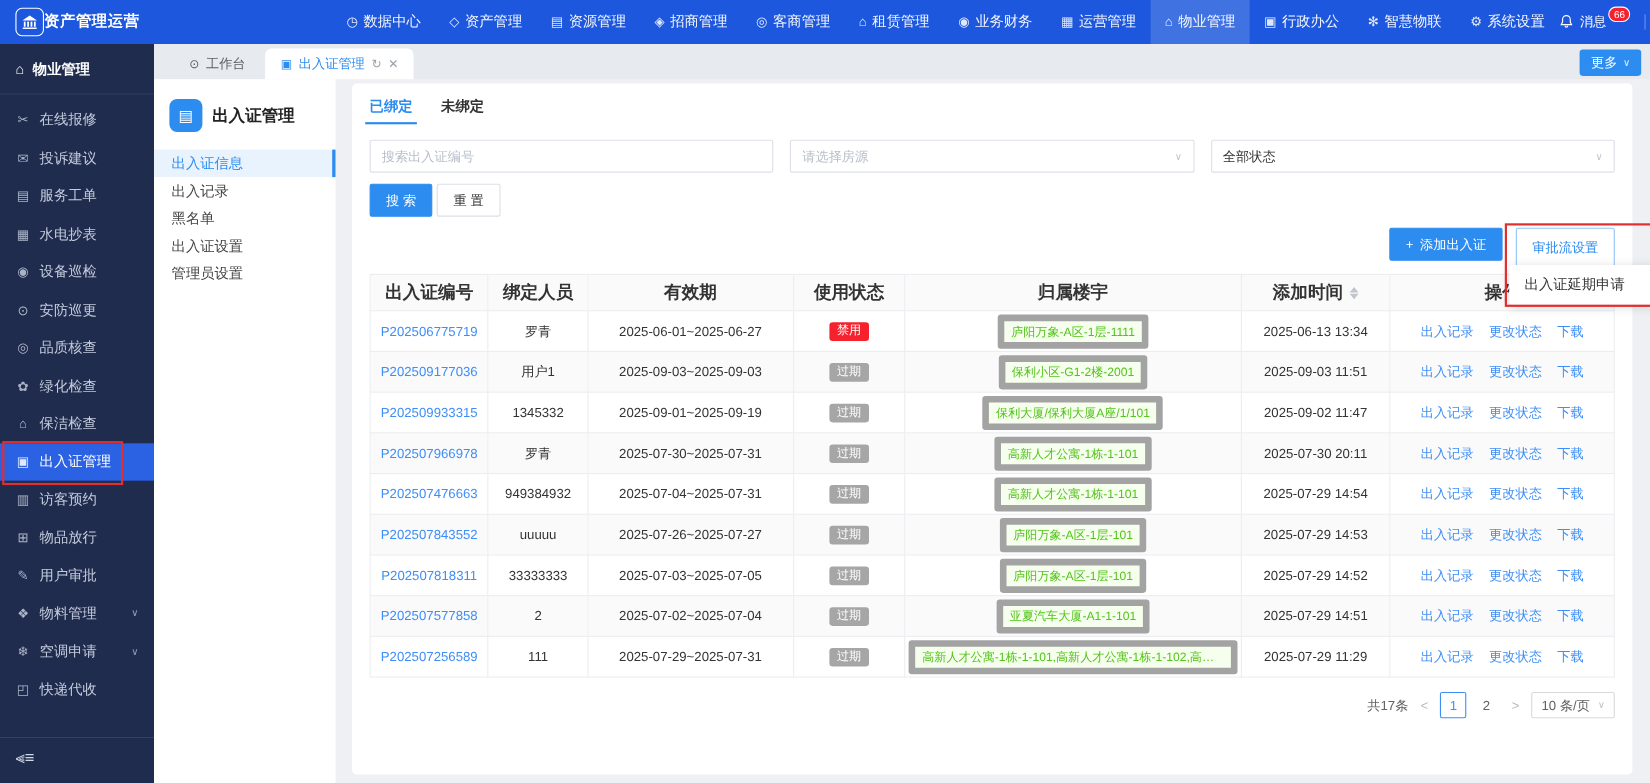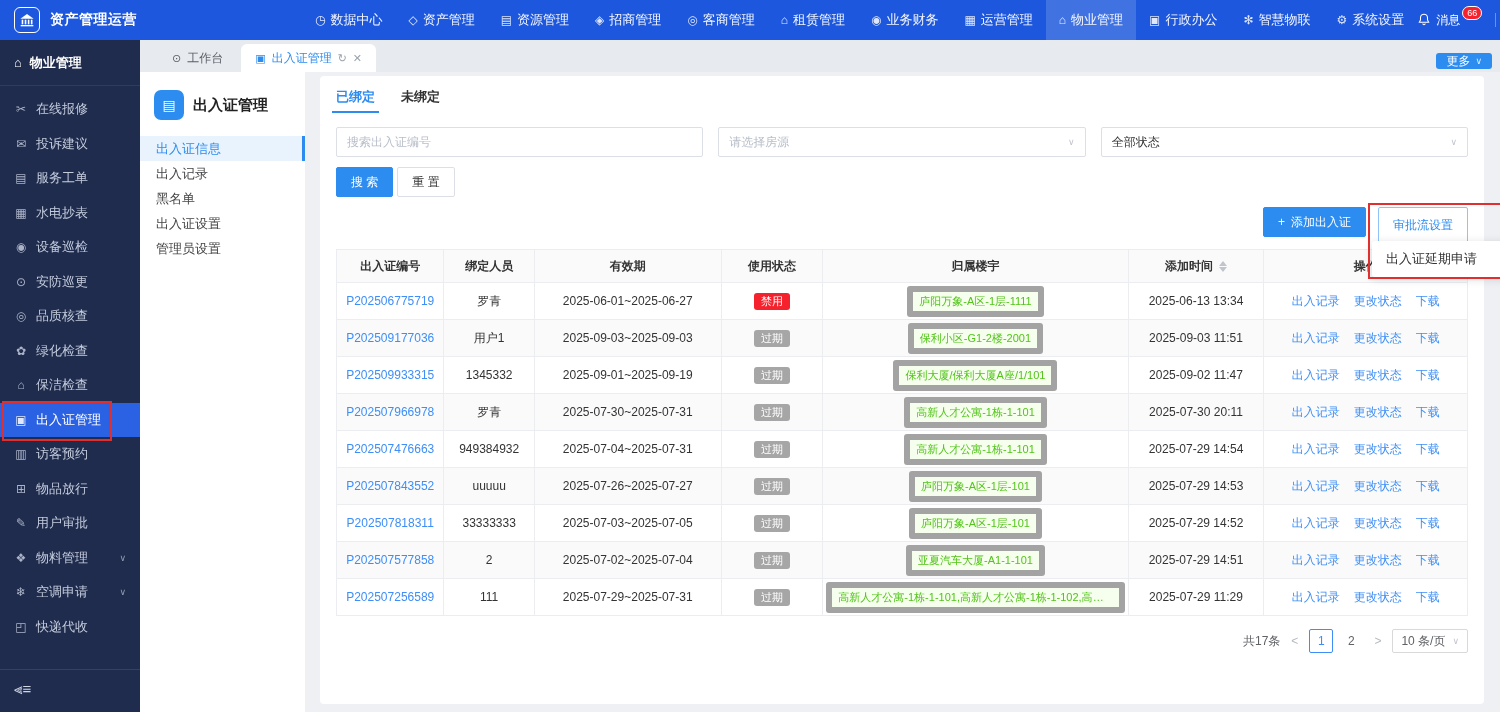--- a/index.html
+++ b/index.html
@@ -1,21 +1,21 @@
 <!DOCTYPE html>
 <html><head>
 <meta charset="utf-8">
 <style>
   * { margin:0; padding:0; box-sizing:border-box; }
   html,body { width:1500px; height:712px; overflow:hidden;
     font-family:"Liberation Sans","DejaVu Sans",sans-serif; font-size:12px; color:#333; background:#eef0f4; }
 
   
   .navbar { height:40px; background:#1d57dd; display:flex; align-items:center; color:#fff; padding:0 16px 0 14px; }
-  .brand { display:flex; align-items:center; gap:10px; width:288px; flex:none; }
+  .brand { display:flex; align-items:center; width:288px; flex:none; }
   .brand-logo { width:26px; height:26px; border:1.5px solid #fff; border-radius:6px; display:flex; align-items:center; justify-content:center; }
   .brand-name { font-size:14px; font-weight:bold; letter-spacing:.5px; }
   .nav-menu { display:flex; align-items:stretch; height:40px; flex:1; }
   .nav-item { display:flex; align-items:center; gap:5px; padding:0 13px; font-size:13px; color:rgba(255,255,255,.95); cursor:pointer; white-space:nowrap; }
   .nav-item .glyph { font-size:12px; opacity:.9; }
   .nav-item.active { background:rgba(255,255,255,.16); }
   .nav-right { display:flex; align-items:center; gap:10px; flex:none; }
   .msg-wrap { display:flex; align-items:center; gap:5px; position:relative; cursor:pointer; }
   .msg-badge { background:#f5222d; border:1px solid #fff; color:#fff; font-size:9px; border-radius:9px; padding:1px 4px; position:relative; top:-7px; left:-3px; }
   .nav-divider { width:1px; height:14px; background:rgba(255,255,255,.35); }
@@ -39,21 +39,21 @@
   
   .right-col { flex:1; display:flex; flex-direction:column; min-width:0; }
 
   
   .tabbar { height:32px; background:#e7eaef; display:flex; align-items:flex-end; padding:0 8px 0 18px; gap:4px; }
   .page-tab { display:flex; align-items:center; gap:6px; height:28px; padding:0 14px; font-size:12px; color:#5a5f66; cursor:pointer; border-radius:6px 6px 0 0; }
   .page-tab .glyph { font-size:11px; }
   .page-tab.active { background:#fff; color:#2d8cf0; }
   .tab-ico { color:#9aa3ad; font-size:11px; cursor:pointer; }
   .tabbar-spacer { flex:1; }
-  .more-btn { background:#2d8cf0; color:#fff; border:none; border-radius:3px; height:16px; padding:0 10px; font-size:12px; display:flex; align-items:center; gap:5px; margin-bottom:3px; cursor:pointer; }
+  .more-btn { background:#2d8cf0; color:#fff; border:none; border-radius:3px; height:24px; padding:0 10px; font-size:12px; display:flex; align-items:center; gap:5px; margin-bottom:3px; cursor:pointer; }
 
   
   .content-row { flex:1; display:flex; min-height:0; }
   .submenu { width:165px; background:#fff; flex:none; padding-top:10px; }
   .submenu-header { display:flex; align-items:center; gap:9px; padding:8px 14px 16px; }
   .submenu-logo { width:30px; height:30px; background:#2d8cf0; border-radius:7px; color:#fff; display:flex; align-items:center; justify-content:center; font-size:14px; }
   .submenu-title { font-size:15px; font-weight:bold; color:#222; }
   .submenu-item { height:25px; display:flex; align-items:center; padding:0 14px 0 16px; font-size:13px; color:#444; cursor:pointer; }
   .submenu-item.active { background:#e8f3fe; color:#2d8cf0; border-right:3px solid #2d8cf0; }
 
@@ -82,21 +82,21 @@
   .toolbar { display:flex; justify-content:flex-end; align-items:flex-start; margin:10px 0 6px; gap:12px; position:relative; z-index:5; }
   .btn-outline-primary { background:#fff; color:#2d8cf0; border:1px solid #8fc4f8; border-radius:2px; height:36px; padding:0 14px; font-size:12px; cursor:pointer; }
   .add-btn { display:flex; align-items:center; gap:6px; border-radius:2px; }
   .approval-wrap { position:relative; }
   .delay-panel { position:absolute; top:34px; left:-6px; width:176px; background:#fff; box-shadow:0 2px 10px rgba(0,0,0,.15); border-radius:3px; padding:9px 14px; font-size:13px; color:#333; white-space:nowrap; cursor:pointer; z-index:6; }
   .annotation-box { position:absolute; left:-10px; top:-4px; width:186px; height:76px; border:2px solid #e02f2f; pointer-events:none; z-index:7; }
 
   
   table { width:100%; border-collapse:collapse; table-layout:fixed; font-size:12px; }
   th, td { border:1px solid #ebedf0; text-align:center; overflow:hidden; white-space:nowrap; }
-  th { height:33px; background:#fafafa; color:#333; font-weight:bold; font-size:12px; }
+  th { height:33px; background:#fafafa; color:#333; font-weight:bold; font-size:16px; }
   td { height:37px; color:#333; }
   tbody tr:nth-child(even) { background:#fafafa; }
   col.c-id{width:9.5%} col.c-person{width:8%} col.c-valid{width:16.5%} col.c-status{width:9%} col.c-build{width:27%} col.c-added{width:12%} col.c-ops{width:18%}
   .id-link { color:#3e8ef7; cursor:pointer; }
   .badge { display:inline-block; color:#fff; font-size:11px; padding:3px 7px; border-radius:3px; line-height:1; }
   .badge.danger { background:#f5222d; }
   .badge.expired { background:#a6a6a6; }
   .tag { display:inline-block; max-width:98%; border:6px solid #a3a3a3; background:#f6ffed; color:#52c41a; font-size:11px; padding:2px 6px; border-radius:3px; overflow:hidden; text-overflow:ellipsis; vertical-align:middle; }
   .ops a { color:#3e8ef7; text-decoration:none; margin:0 7px; cursor:pointer; }
   .sorters { display:inline-flex; flex-direction:column; gap:1px; margin-left:6px; vertical-align:middle; }

